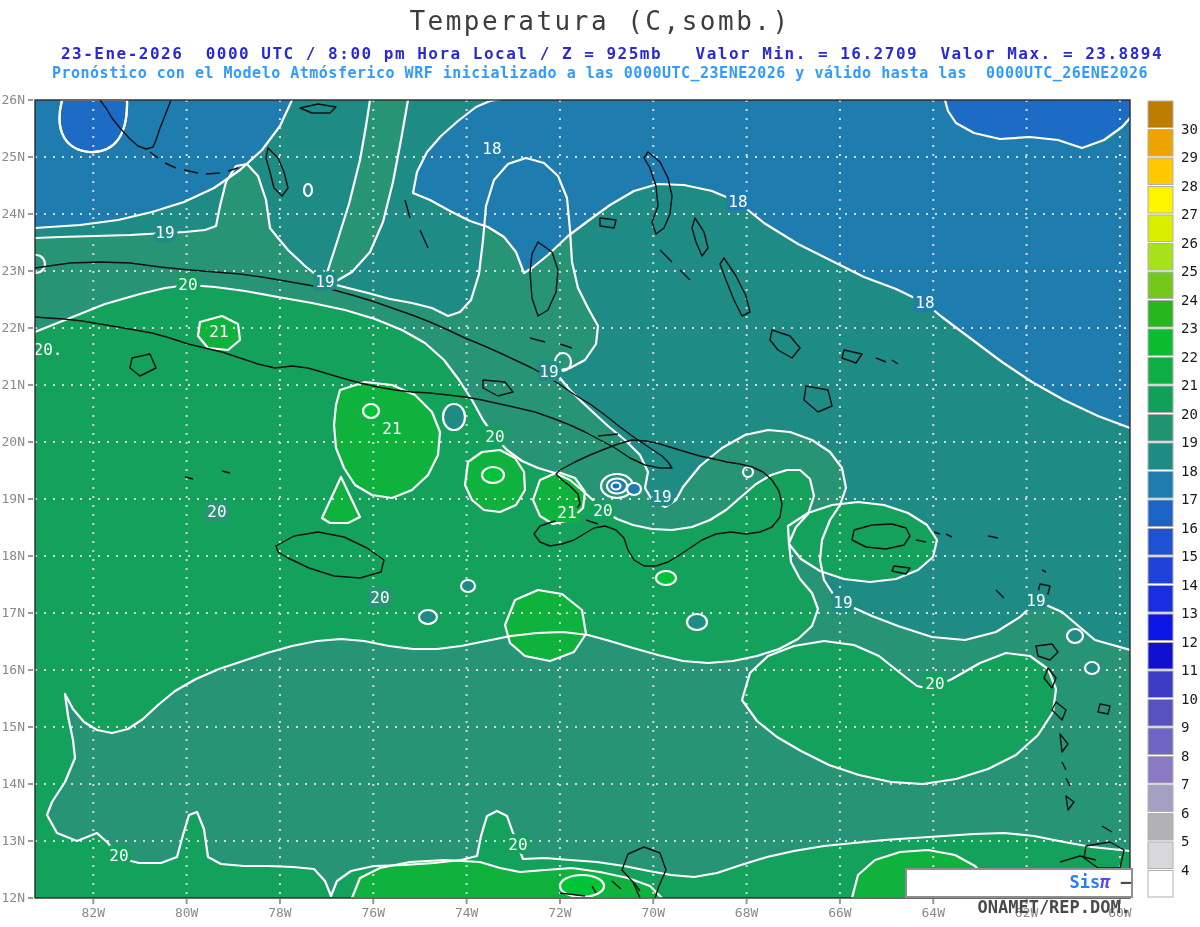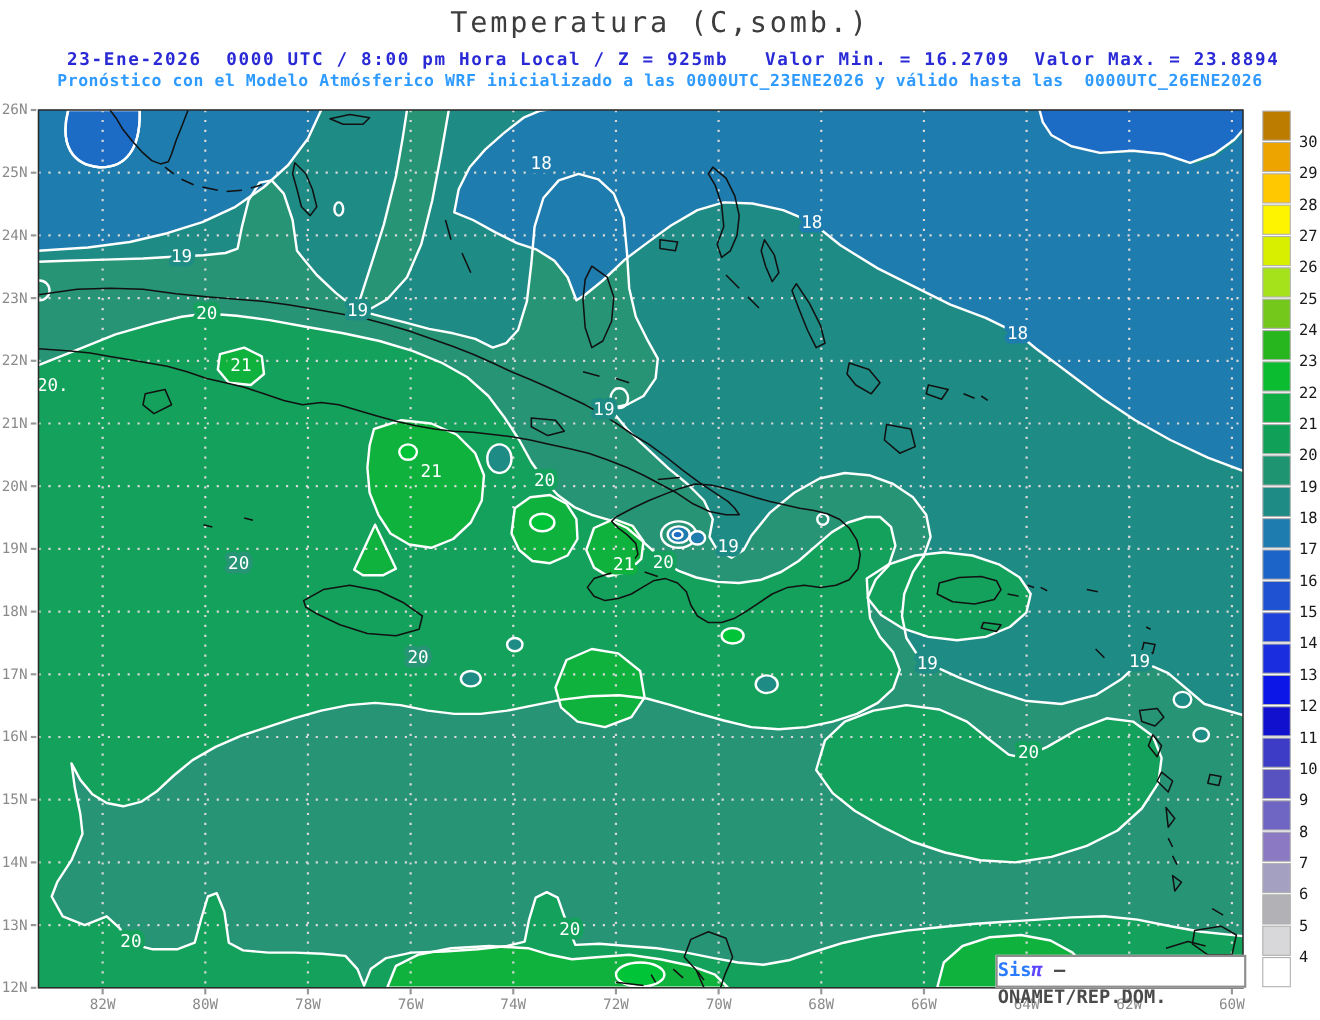--- a/index.html
+++ b/index.html
@@ -4,21 +4,21 @@
 <style>
   html,body{margin:0;padding:0;background:#ffffff;}
   body{width:1200px;height:927px;position:relative;overflow:hidden;
        font-family:"DejaVu Sans Mono", monospace;}
   .hdr{position:absolute;left:0;width:1200px;text-align:center;white-space:pre;}
   #title{top:6px;font-size:26px;letter-spacing:2.5px;color:#3d3d3d;}
   #line2{top:44px;font-size:16px;letter-spacing:1.5px;color:#2929d6;font-weight:bold;padding-left:12px;}
   #line3{top:64px;font-size:15px;letter-spacing:0.5px;color:#2f9bff;font-weight:bold;}
   #mapsvg{position:absolute;left:0;top:0;}
   #attr{position:absolute;left:905px;top:868px;width:224px;height:26px;
-        background:#ffffff;border:2px solid #8e8e8e;text-align:left;
+        background:#ffffff;border:2px solid #8e8e8e;text-align:right;
         line-height:25px;font-size:17px;font-weight:bold;color:#4a4a4a;z-index:5;}
   #attr .sis{color:#2b7bff;}
   #attr .pi{color:#5b45ff;font-style:italic;}
 </style>
 </head>
 <body>
 
 <div class="hdr" id="title">Temperatura (C,somb.)</div>
 <div class="hdr" id="line2">23-Ene-2026  0000 UTC / 8:00 pm Hora Local / Z = 925mb   Valor Min. = 16.2709  Valor Max. = 23.8894</div>
 <div class="hdr" id="line3">Pronóstico con el Modelo Atmósferico WRF inicializado a las 0000UTC_23ENE2026 y válido hasta las  0000UTC_26ENE2026</div>

